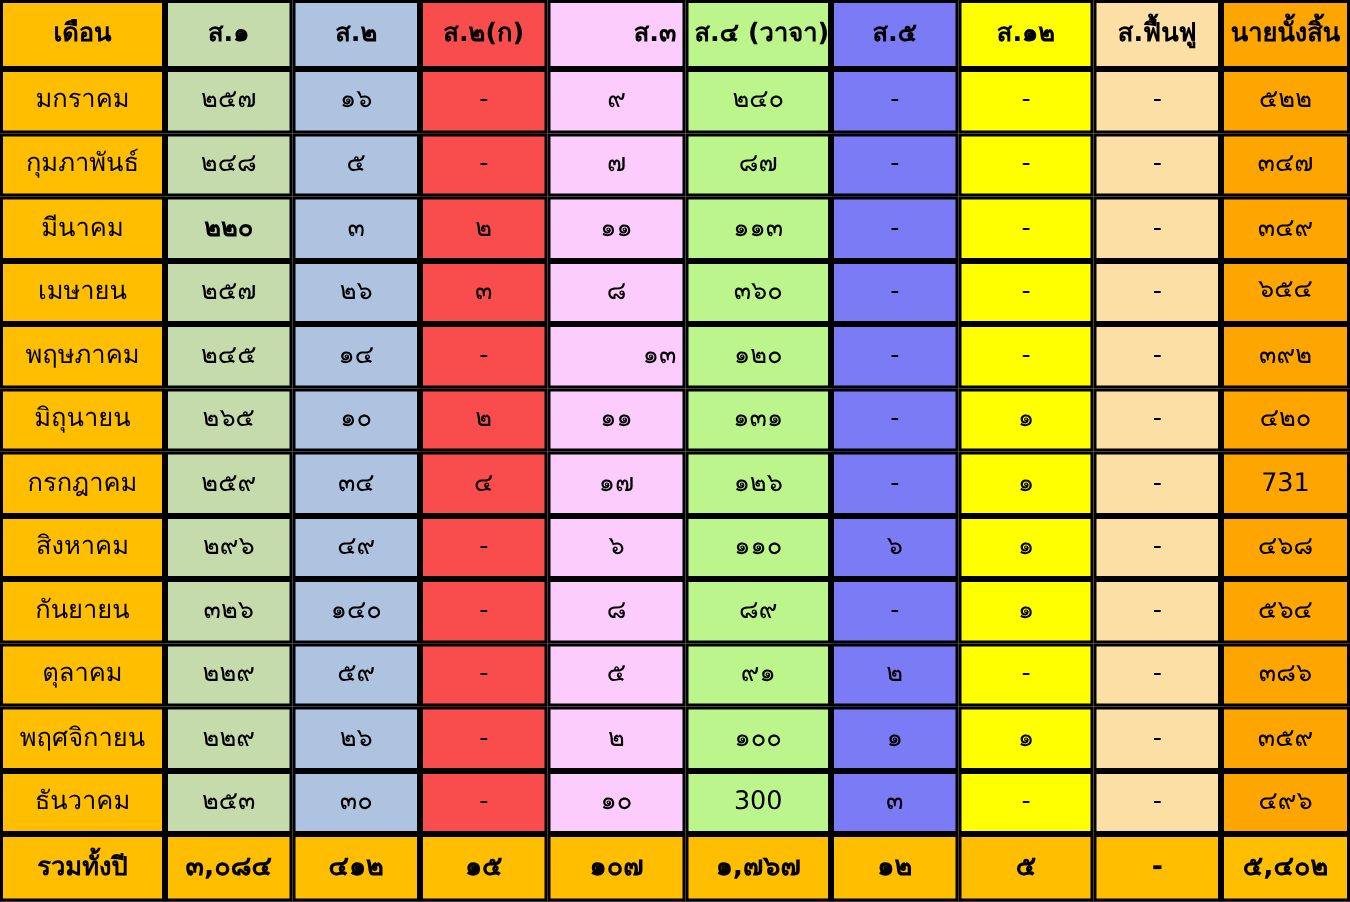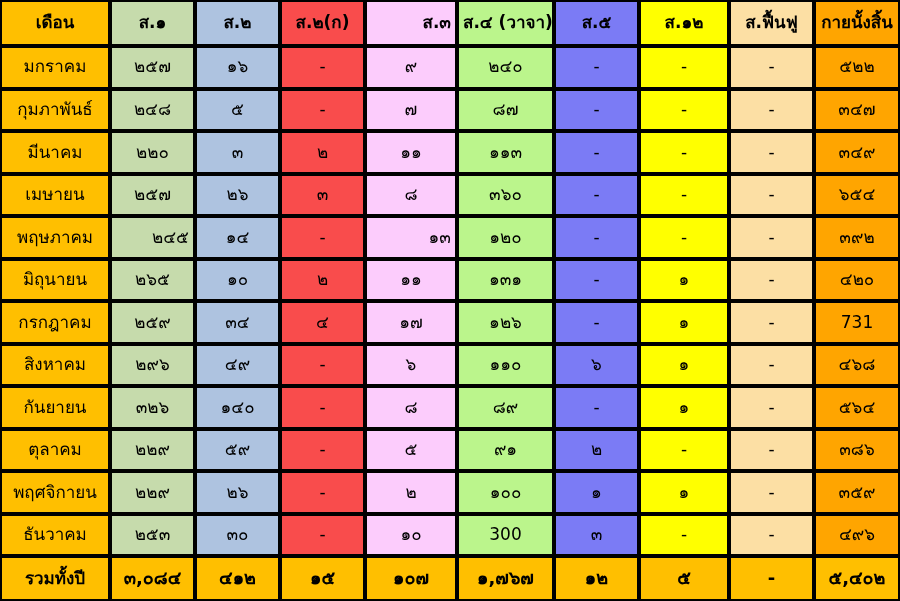--- a/index.html
+++ b/index.html
@@ -82,21 +82,21 @@
     <tr>
         <th class="month-head" style="background: rgb(255, 191, 0);">เดือน</th>
         <th style="background: rgb(198, 219, 172);">ส.๑</th>
         <th style="background: rgb(174, 195, 224);">ส.๒</th>
         <th style="background: rgb(249, 76, 76);">ส.๒(ก)</th>
         <th style="background: rgb(252, 204, 252); text-align: right;">ส.๓</th>
         <th style="background: rgb(187, 245, 140);">ส.๔ (วาจา)</th>
         <th style="background: rgb(123, 123, 245);">ส.๕</th>
         <th style="background: rgb(255, 255, 0);">ส.๑๒</th>
         <th style="background: rgb(252, 223, 164);">ส.ฟื้นฟู</th>
-        <th style="background: rgb(255, 165, 0);">กายนั้งสิ้น</th>
+        <th style="background: rgb(255, 165, 0);">นายนั้งสิ้น</th>
       </tr>
   </thead>
   <tbody>
       <tr>
         <td class="month-name" style="background: rgb(255, 191, 0);">มกราคม</td>
         <td style="background: rgb(198, 219, 172);">๒๕๗</td>
         <td style="background: rgb(174, 195, 224);">๑๖</td>
         <td style="background: rgb(249, 76, 76);">-</td>
         <td style="background: rgb(252, 204, 252);">๙</td>
         <td style="background: rgb(187, 245, 140);">๒๔๐</td>
@@ -112,45 +112,45 @@
         <td style="background: rgb(249, 76, 76);">-</td>
         <td style="background: rgb(252, 204, 252);">๗</td>
         <td style="background: rgb(187, 245, 140);">๘๗</td>
         <td style="background: rgb(123, 123, 245);">-</td>
         <td style="background: rgb(255, 255, 0);">-</td>
         <td style="background: rgb(252, 223, 164);">-</td>
         <td style="background: rgb(255, 165, 0);">๓๔๗</td>
       </tr>
       <tr>
         <td class="month-name" style="background: rgb(255, 191, 0);">มีนาคม</td>
-        <td style="background: rgb(198, 219, 172);">๒๒๐</td>
+        <td style="background: rgb(198, 219, 172); font-weight: bold;">๒๒๐</td>
         <td style="background: rgb(174, 195, 224);">๓</td>
         <td style="background: rgb(249, 76, 76);">๒</td>
         <td style="background: rgb(252, 204, 252);">๑๑</td>
         <td style="background: rgb(187, 245, 140);">๑๑๓</td>
         <td style="background: rgb(123, 123, 245);">-</td>
         <td style="background: rgb(255, 255, 0);">-</td>
         <td style="background: rgb(252, 223, 164);">-</td>
         <td style="background: rgb(255, 165, 0);">๓๔๙</td>
       </tr>
       <tr>
         <td class="month-name" style="background: rgb(255, 191, 0);">เมษายน</td>
         <td style="background: rgb(198, 219, 172);">๒๕๗</td>
         <td style="background: rgb(174, 195, 224);">๒๖</td>
         <td style="background: rgb(249, 76, 76);">๓</td>
         <td style="background: rgb(252, 204, 252);">๘</td>
         <td style="background: rgb(187, 245, 140);">๓๖๐</td>
         <td style="background: rgb(123, 123, 245);">-</td>
         <td style="background: rgb(255, 255, 0);">-</td>
         <td style="background: rgb(252, 223, 164);">-</td>
-        <td style="background: rgb(255, 165, 0);">๖๕๔</td>
+        <td style="background: rgb(255, 165, 0); font-family: Liberation Mono, monospace;">๖๕๔</td>
       </tr>
       <tr>
         <td class="month-name" style="background: rgb(255, 191, 0);">พฤษภาคม</td>
-        <td style="background: rgb(198, 219, 172); text-align: right;">๒๔๕</td>
+        <td style="background: rgb(198, 219, 172);">๒๔๕</td>
         <td style="background: rgb(174, 195, 224);">๑๔</td>
         <td style="background: rgb(249, 76, 76);">-</td>
         <td style="background: rgb(252, 204, 252); text-align: right;">๑๓</td>
         <td style="background: rgb(187, 245, 140);">๑๒๐</td>
         <td style="background: rgb(123, 123, 245);">-</td>
         <td style="background: rgb(255, 255, 0);">-</td>
         <td style="background: rgb(252, 223, 164);">-</td>
         <td style="background: rgb(255, 165, 0);">๓๙๒</td>
       </tr>
       <tr>

